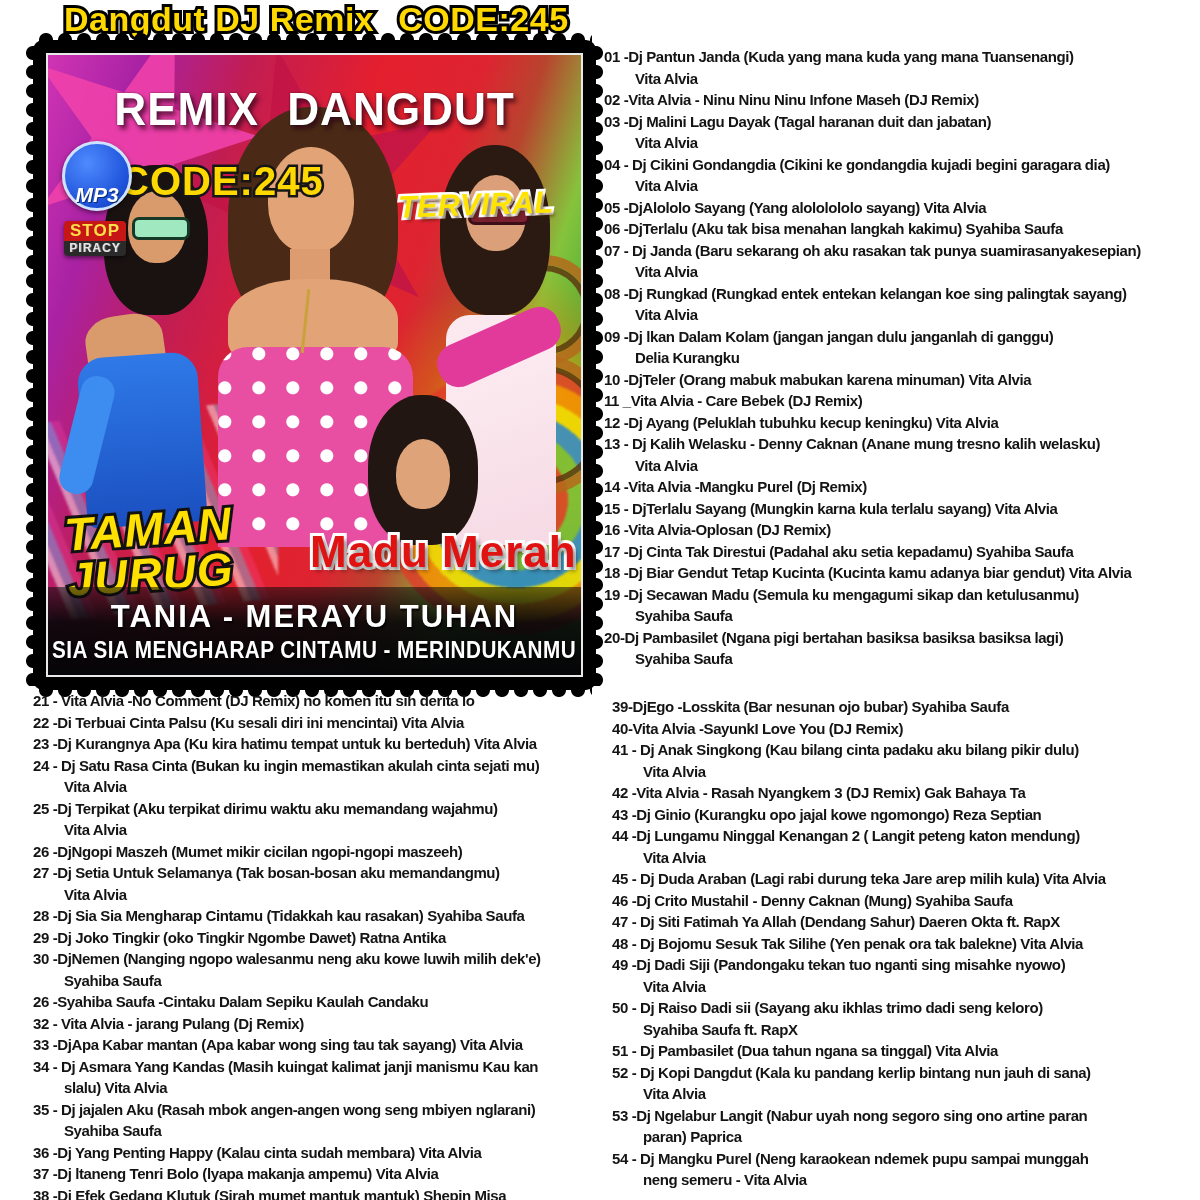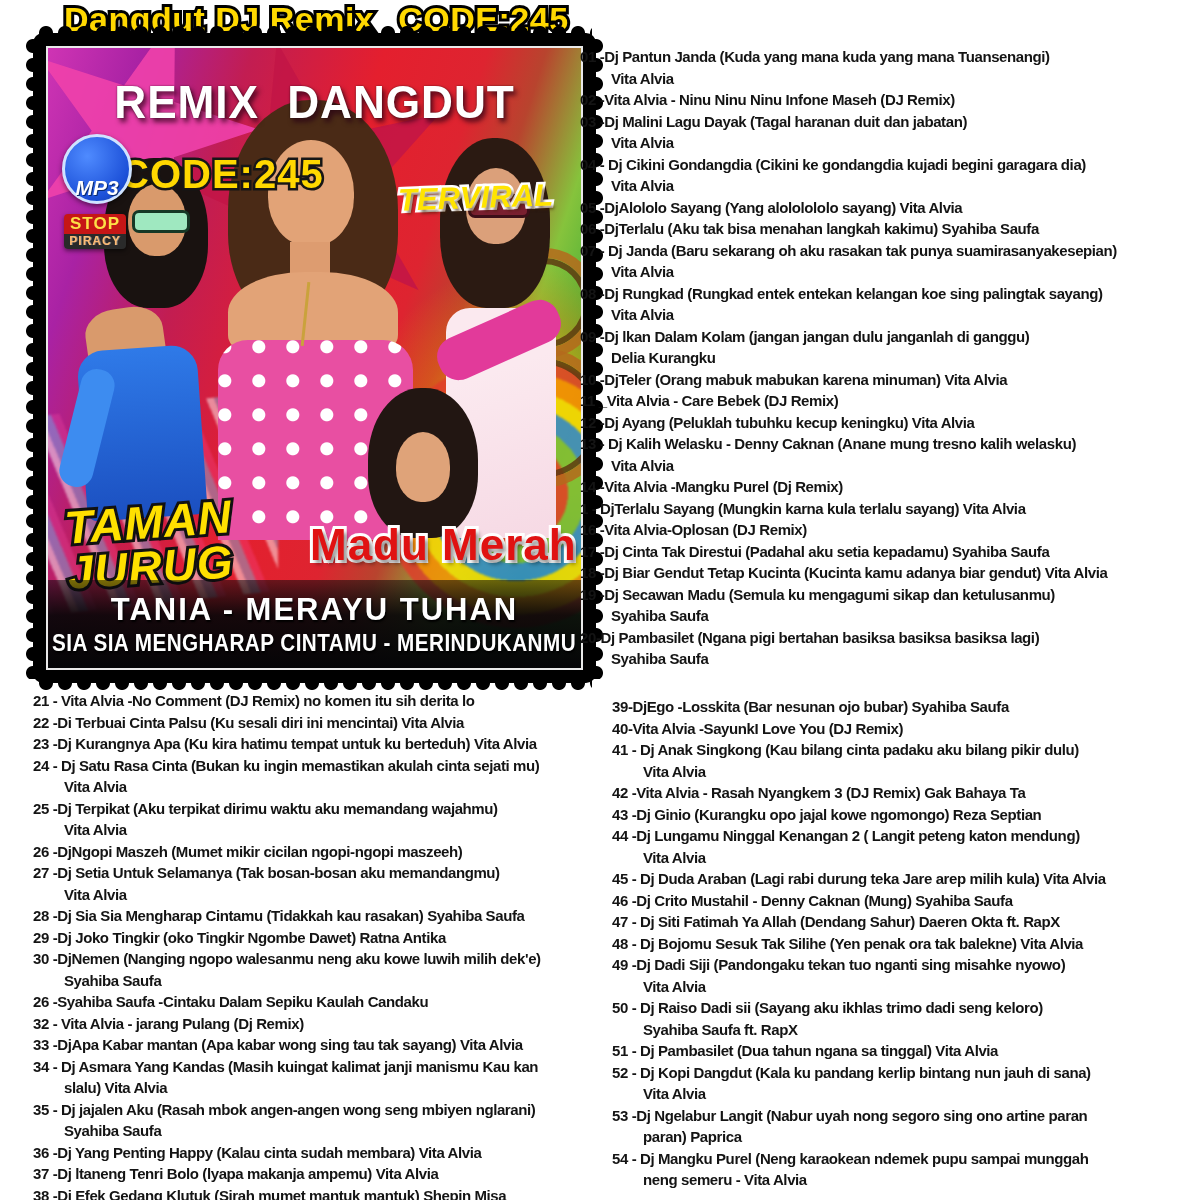--- a/index.html
+++ b/index.html
@@ -9,21 +9,21 @@
   }
   
   .page-title{
     position:absolute;left:64px;top:0px;display:flex;gap:24px;
     font-size:34px;font-weight:800;color:#ffd800;letter-spacing:.5px;
     -webkit-text-stroke:6px #000;paint-order:stroke fill;
     text-shadow:0 2px 0 rgba(0,0,0,.35);
     white-space:nowrap;
   }
   
-  .cover{position:absolute;left:33px;top:33px;width:563px;height:650px;background:#000;border-radius:10px;}
+  .cover{position:absolute;left:33px;top:40px;width:563px;height:650px;background:#000;border-radius:10px;}
   .bump{position:absolute;}
   .bump.top{left:4px;right:4px;top:-7px;height:14px;background-image:radial-gradient(circle at 9px 7px,#000 6.5px,rgba(0,0,0,0) 7.5px);background-size:19px 14px;background-repeat:repeat-x;}
   .bump.bottom{left:4px;right:4px;bottom:-7px;height:14px;background-image:radial-gradient(circle at 9px 7px,#000 6.5px,rgba(0,0,0,0) 7.5px);background-size:19px 14px;background-repeat:repeat-x;}
   .bump.left{top:4px;bottom:4px;left:-7px;width:14px;background-image:radial-gradient(circle at 7px 9px,#000 6.5px,rgba(0,0,0,0) 7.5px);background-size:14px 19px;background-repeat:repeat-y;}
   .bump.right{top:4px;bottom:4px;right:-7px;width:14px;background-image:radial-gradient(circle at 7px 9px,#000 6.5px,rgba(0,0,0,0) 7.5px);background-size:14px 19px;background-repeat:repeat-y;}
   .art{
     position:absolute;inset:13px;border:2px solid #e9e9e9;overflow:hidden;
     background:
       radial-gradient(circle at 90% 62%,rgba(255,170,0,.55) 0 70px,rgba(255,120,0,.35) 110px,rgba(255,120,0,0) 170px),
       linear-gradient(108deg,#cf34b4 0%,#a922a4 13%,#c21d52 28%,#e41f2e 46%,#de2430 60%,#b8442e 68%,#86c33c 78%,#3aa935 88%,#7cc83d 100%);
@@ -70,42 +70,42 @@
     border:3px solid #cfe3ff;box-shadow:0 2px 5px rgba(0,0,0,.5);
     display:flex;flex-direction:column;align-items:center;justify-content:center;color:#fff;
   }
   .mp3 .m1{font-size:21px;font-weight:800;font-style:italic;text-shadow:1px 1px 0 #092a70;margin-top:40px;}
   .mp3 .m2{width:30px;height:3px;background:rgba(255,255,255,.8);border-radius:2px;margin-top:3px;}
   .piracy{
     position:absolute;left:16px;top:166px;width:62px;border-radius:4px;overflow:hidden;
     box-shadow:0 2px 4px rgba(0,0,0,.5);text-align:center;
   }
   .piracy .p1{background:#c61616;color:#fde047;font-size:17px;font-weight:800;line-height:20px;letter-spacing:1px;}
-  .piracy .p2{background:#2a2a2a;color:#fdba74;font-size:12px;font-weight:800;line-height:15px;letter-spacing:1px;
+  .piracy .p2{background:#2a2a2a;color:#e5e5e5;font-size:12px;font-weight:800;line-height:15px;letter-spacing:1px;
     text-shadow:1px 0 0 #777;}
   .taman{
     position:absolute;left:18px;top:452px;transform:rotate(-4deg);
     font-size:46px;line-height:.98;font-weight:800;font-style:italic;color:#ffe000;
     -webkit-text-stroke:6px #111;paint-order:stroke fill;letter-spacing:1px;white-space:nowrap;
   }
   .madu{
     position:absolute;left:262px;top:472px;font-size:44px;font-weight:800;color:#e01212;
     -webkit-text-stroke:6px #fff;paint-order:stroke fill;white-space:nowrap;letter-spacing:1px;
     text-shadow:3px 4px 4px rgba(0,0,0,.45);
   }
   .band{
     position:absolute;left:0;right:0;bottom:0;height:88px;
     background:linear-gradient(rgba(10,10,12,.55),rgba(6,6,8,.93) 40%,#050507);
     display:flex;flex-direction:column;align-items:center;justify-content:center;gap:2px;
   }
   .band .b1{font-size:31px;font-weight:800;color:#fff;letter-spacing:2px;white-space:nowrap;text-shadow:1px 2px 2px #000;}
   .band .b2{font-size:23px;font-weight:800;color:#fff;letter-spacing:.5px;transform:scaleX(.9);white-space:nowrap;text-shadow:1px 2px 2px #000;}
   
   .tracklist{position:absolute;}
-  #list-top-right{left:580px;top:46px;width:586px;}
+  #list-top-right{left:604px;top:46px;width:586px;}
   #list-bottom-left{left:33px;top:690px;width:578px;}
   #list-bottom-right{left:612px;top:696px;width:586px;}
   .track{color:#141414;}
   .track .t1,.track .t2{
     font-size:15px;font-weight:700;line-height:21.5px;letter-spacing:-0.4px;white-space:nowrap;
   }
   .track .t2{padding-left:31px;}
 </style>
 </head>
 <body>
@@ -233,21 +233,21 @@
       <div class="t1">12 -Dj Ayang (Peluklah tubuhku kecup keningku) Vita Alvia</div>
     </div>
     <div class="track">
       <div class="t1">13 - Dj Kalih Welasku - Denny Caknan (Anane mung tresno kalih welasku)</div>
       <div class="t2">Vita Alvia</div>
     </div>
     <div class="track">
       <div class="t1">14 -Vita Alvia -Mangku Purel (Dj Remix)</div>
     </div>
     <div class="track">
-      <div class="t1">1 - DjTerlalu Sayang (Mungkin karna kula terlalu sayang) Vita Alvia</div>
+      <div class="t1">15 - DjTerlalu Sayang (Mungkin karna kula terlalu sayang) Vita Alvia</div>
     </div>
     <div class="track">
       <div class="t1">16 -Vita Alvia-Oplosan (DJ Remix)</div>
     </div>
     <div class="track">
       <div class="t1">17 -Dj Cinta Tak Direstui (Padahal aku setia kepadamu) Syahiba Saufa</div>
     </div>
     <div class="track">
       <div class="t1">18 -Dj Biar Gendut Tetap Kucinta (Kucinta kamu adanya biar gendut) Vita Alvia</div>
     </div>

